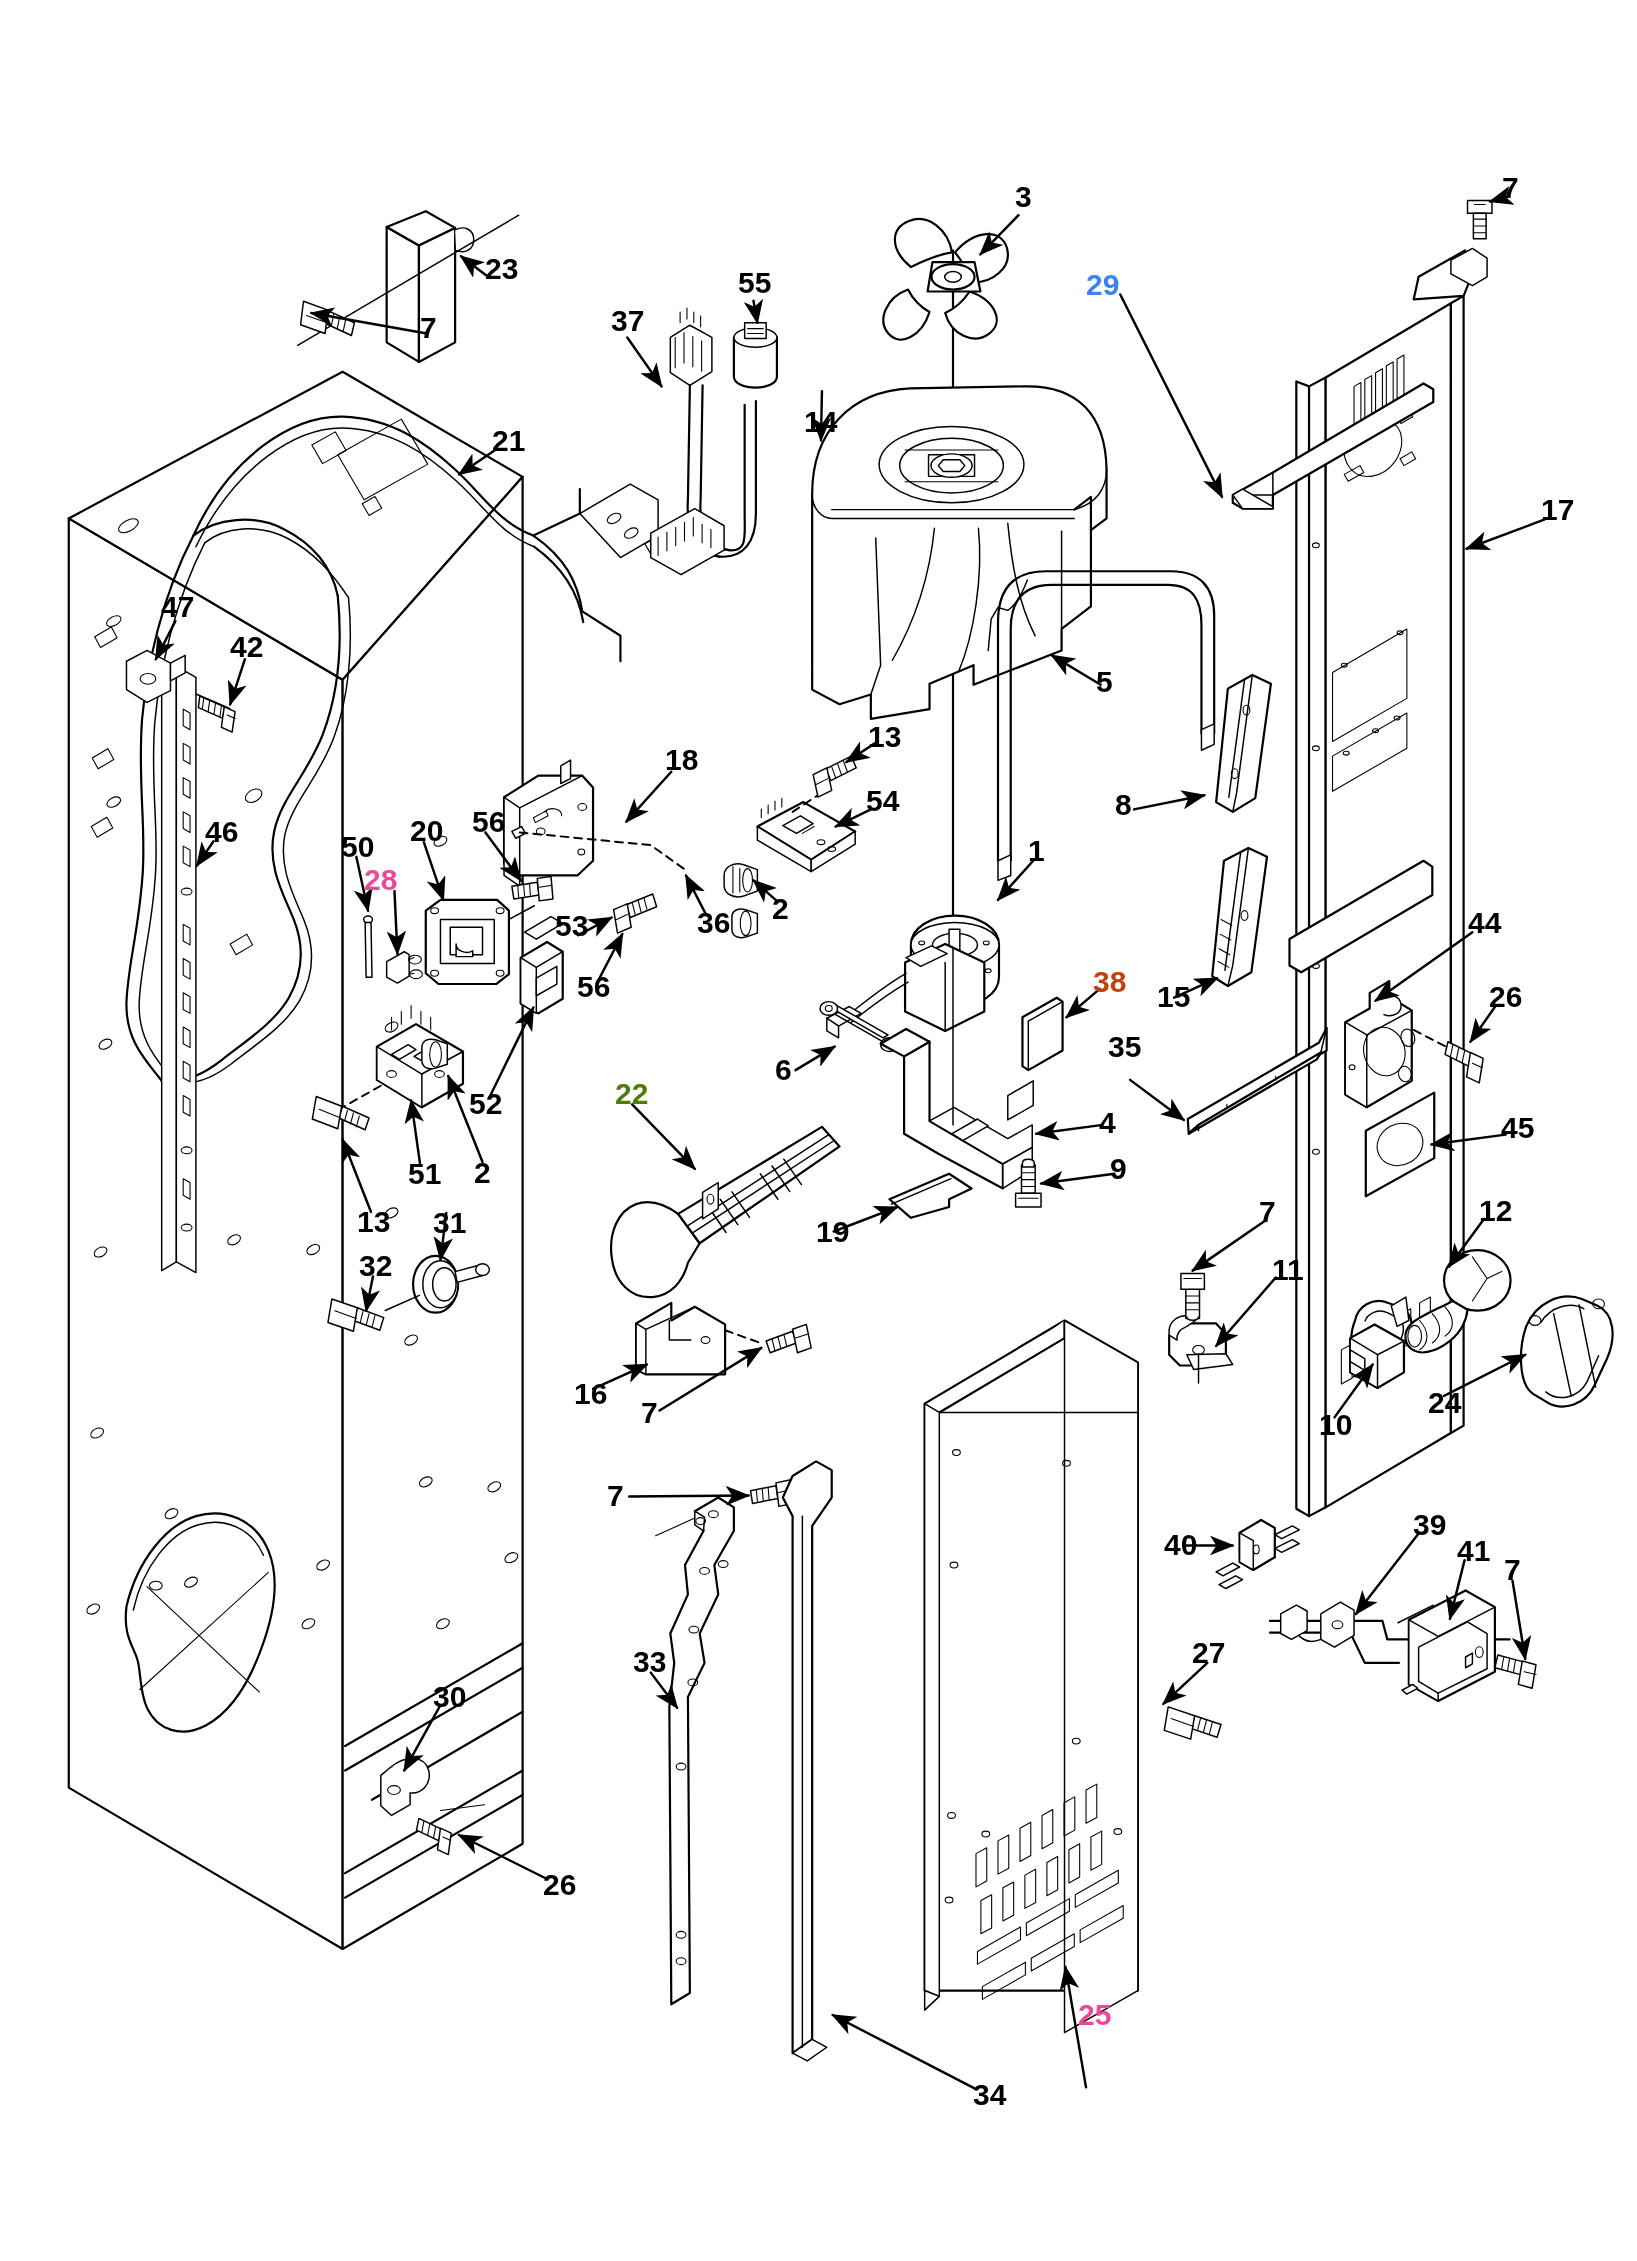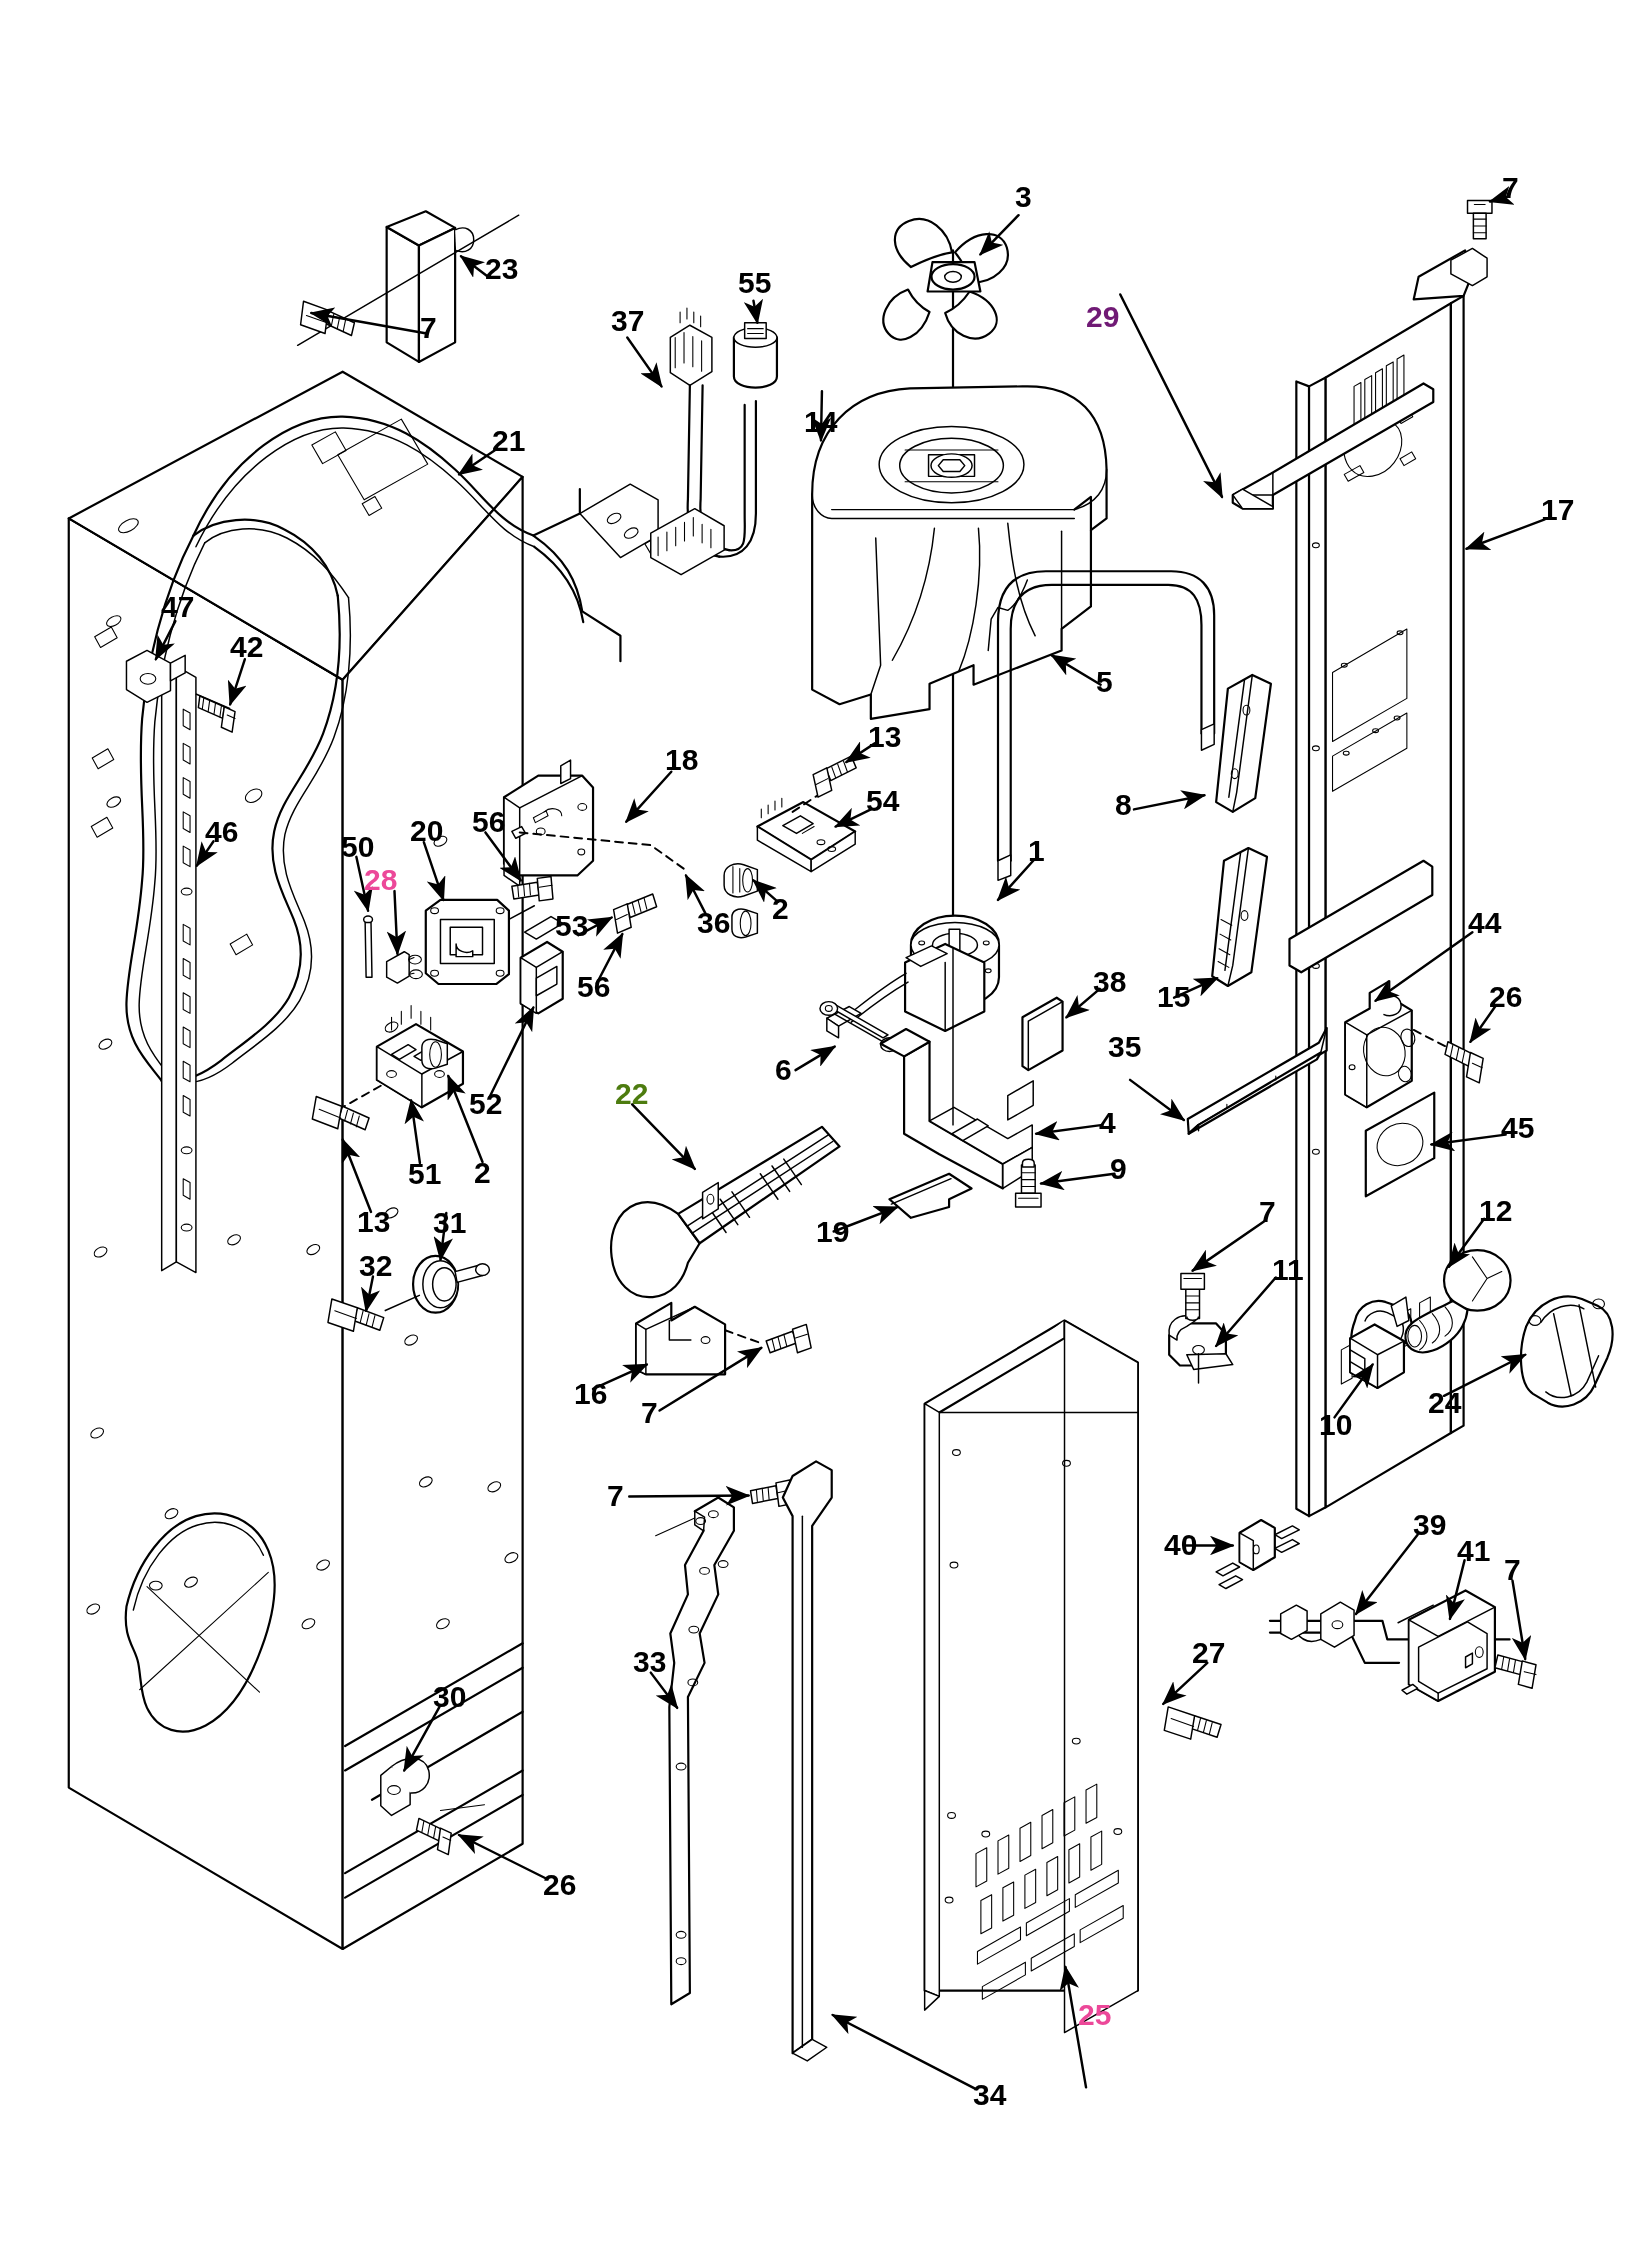--- a/index.html
+++ b/index.html
@@ -917,21 +917,21 @@
     </g>
 
   </svg>
 
   <div id="callout-layer">
       <div class="callout" style="left: 485px; top: 254px; font-size: 30px; color: rgb(0, 0, 0);">23</div>
       <div class="callout" style="left: 420px; top: 313px; font-size: 30px; color: rgb(0, 0, 0);">7</div>
       <div class="callout" style="left: 738px; top: 268px; font-size: 30px; color: rgb(0, 0, 0);">55</div>
       <div class="callout" style="left: 611px; top: 306px; font-size: 30px; color: rgb(0, 0, 0);">37</div>
       <div class="callout" style="left: 1015px; top: 182px; font-size: 30px; color: rgb(0, 0, 0);">3</div>
-      <div class="callout" style="left: 1086px; top: 270px; font-size: 30px; color: #701a75; margin-top: 32px;">29</div>
+      <div class="callout" style="left: 1086px; top: 270px; font-size: 30px; color: #3b82f6;">29</div>
       <div class="callout" style="left: 1502px; top: 173px; font-size: 30px; color: rgb(0, 0, 0);">7</div>
       <div class="callout" style="left: 804px; top: 363px; font-size: 30px; color: rgb(0, 0, 0); margin-top: 44px;">14</div>
       <div class="callout" style="left: 492px; top: 426px; font-size: 30px; color: rgb(0, 0, 0);">21</div>
       <div class="callout" style="left: 1541px; top: 495px; font-size: 30px; color: rgb(0, 0, 0);">17</div>
       <div class="callout" style="left: 161px; top: 592px; font-size: 30px; color: rgb(0, 0, 0);">47</div>
       <div class="callout" style="left: 230px; top: 632px; font-size: 30px; color: rgb(0, 0, 0);">42</div>
       <div class="callout" style="left: 1096px; top: 667px; font-size: 30px; color: rgb(0, 0, 0);">5</div>
       <div class="callout" style="left: 665px; top: 745px; font-size: 30px; color: rgb(0, 0, 0);">18</div>
       <div class="callout" style="left: 868px; top: 722px; font-size: 30px; color: rgb(0, 0, 0);">13</div>
       <div class="callout" style="left: 866px; top: 786px; font-size: 30px; color: rgb(0, 0, 0);">54</div>
@@ -939,21 +939,21 @@
       <div class="callout" style="left: 341px; top: 832px; font-size: 30px; color: rgb(0, 0, 0);">50</div>
       <div class="callout" style="left: 410px; top: 816px; font-size: 30px; color: rgb(0, 0, 0);">20</div>
       <div class="callout" style="left: 472px; top: 807px; font-size: 30px; color: rgb(0, 0, 0);">56</div>
       <div class="callout" style="left: 364px; top: 865px; font-size: 30px; color: #ec4899;">28</div>
       <div class="callout" style="left: 1115px; top: 790px; font-size: 30px; color: rgb(0, 0, 0);">8</div>
       <div class="callout" style="left: 555px; top: 911px; font-size: 30px; color: rgb(0, 0, 0);">53</div>
       <div class="callout" style="left: 577px; top: 972px; font-size: 30px; color: rgb(0, 0, 0);">56</div>
       <div class="callout" style="left: 697px; top: 908px; font-size: 30px; color: rgb(0, 0, 0);">36</div>
       <div class="callout" style="left: 772px; top: 894px; font-size: 30px; color: rgb(0, 0, 0);">2</div>
       <div class="callout" style="left: 1028px; top: 836px; font-size: 30px; color: rgb(0, 0, 0);">1</div>
-      <div class="callout" style="left: 1093px; top: 967px; font-size: 30px; color: #000000;">38</div>
+      <div class="callout" style="left: 1093px; top: 967px; font-size: 30px; color: #c2410c;">38</div>
       <div class="callout" style="left: 1157px; top: 982px; font-size: 30px; color: rgb(0, 0, 0);">15</div>
       <div class="callout" style="left: 1468px; top: 908px; font-size: 30px; color: rgb(0, 0, 0);">44</div>
       <div class="callout" style="left: 1489px; top: 982px; font-size: 30px; color: rgb(0, 0, 0);">26</div>
       <div class="callout" style="left: 1108px; top: 1032px; font-size: 30px; color: rgb(0, 0, 0);">35</div>
       <div class="callout" style="left: 1501px; top: 1113px; font-size: 30px; color: rgb(0, 0, 0);">45</div>
       <div class="callout" style="left: 615px; top: 1079px; font-size: 30px; color: #4d7c0f;">22</div>
       <div class="callout" style="left: 775px; top: 1055px; font-size: 30px; color: rgb(0, 0, 0);">6</div>
       <div class="callout" style="left: 1099px; top: 1108px; font-size: 30px; color: rgb(0, 0, 0);">4</div>
       <div class="callout" style="left: 1110px; top: 1154px; font-size: 30px; color: rgb(0, 0, 0);">9</div>
       <div class="callout" style="left: 408px; top: 1159px; font-size: 30px; color: rgb(0, 0, 0);">51</div>

